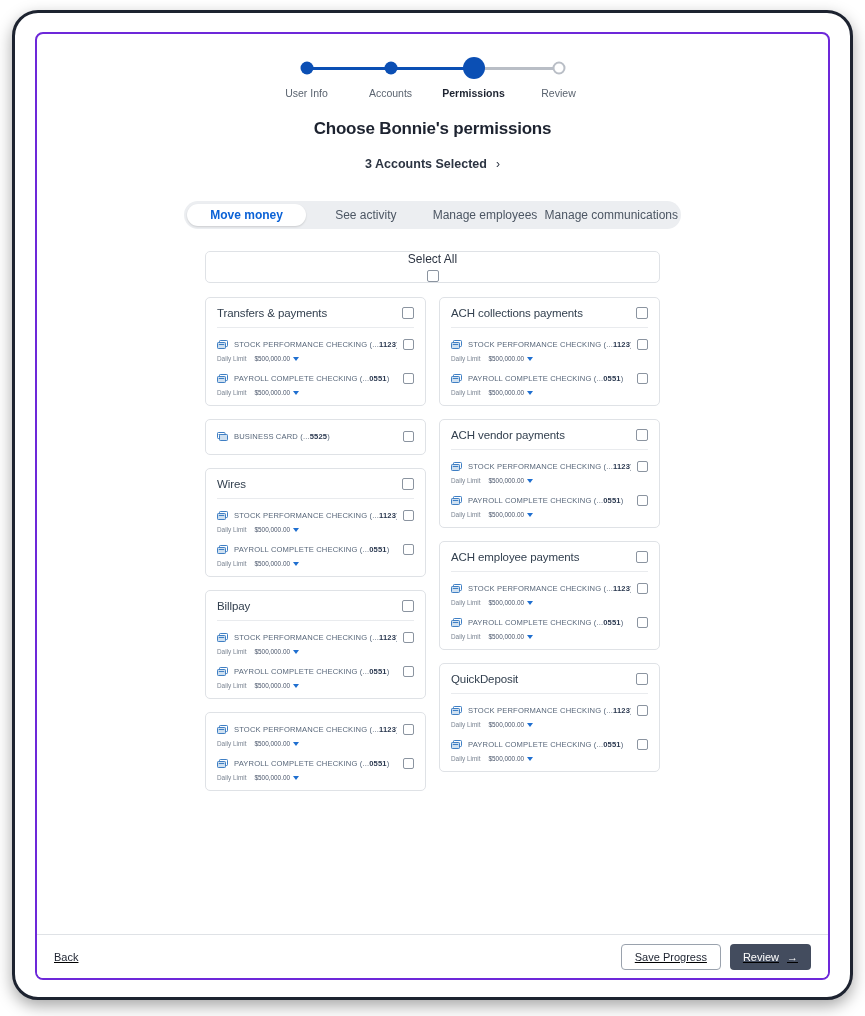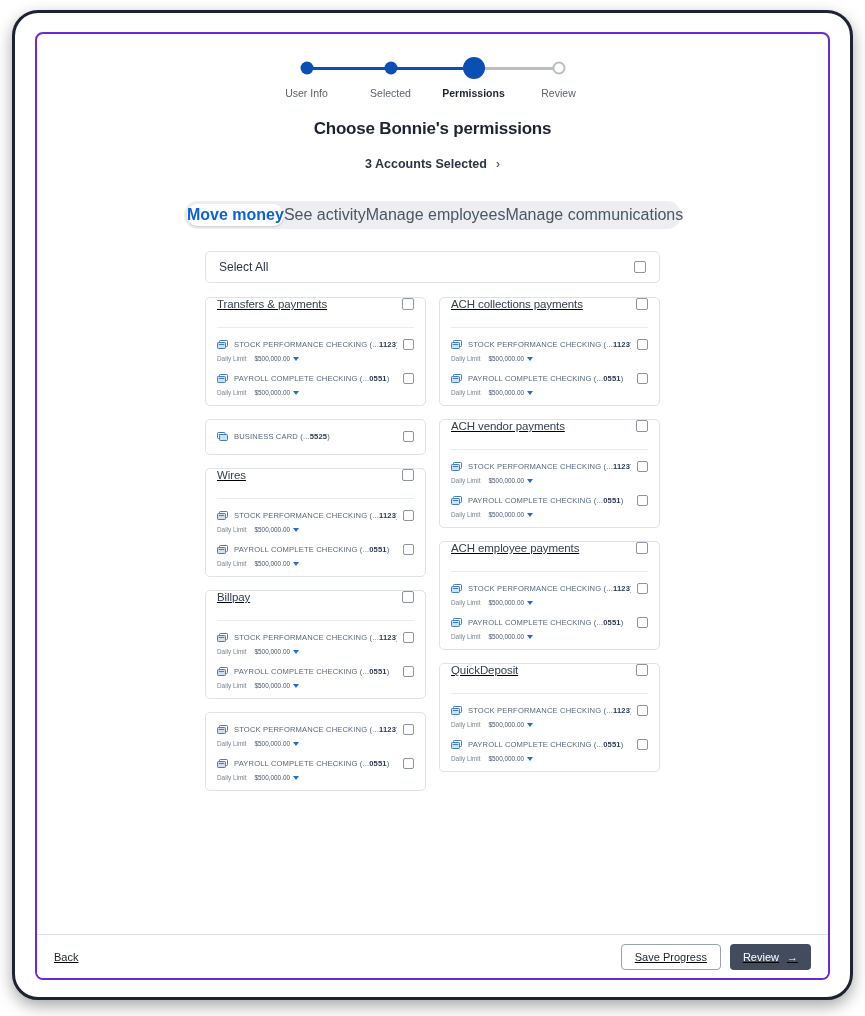--- a/index.html
+++ b/index.html
@@ -119,21 +119,21 @@
     border-radius: 14px;
     display: flex;
     align-items: center;
     padding: 3px;
   }
   .tab {
     flex: 1;
     height: 22px;
     line-height: 22px;
     text-align: center;
-    font-size: 16px;
+    font-size: 12px;
     color: #4c5663;
     border-radius: 12px;
     cursor: pointer;
     white-space: nowrap;
   }
   .tab.active {
     background: #ffffff;
     color: #0b62d6;
     font-weight: bold;
     box-shadow: 0 1px 2px rgba(0,0,0,0.14);
@@ -143,20 +143,21 @@
   .select-all {
     width: 455px;
     margin: 22px auto 0 auto;
     height: 32px;
     border: 1px solid #dfe2e6;
     border-radius: 5px;
     display: flex;
     align-items: center;
     padding: 0 13px;
     background: #fff;
+    flex-direction: column;
   }
   .select-all-label {
     flex: 1;
     font-size: 12px;
     color: #2c3442;
   }
 
   
   .cb {
     width: 12px; height: 12px;
@@ -179,23 +180,23 @@
   .col { width: 221px; display: flex; flex-direction: column; gap: 13px; }
 
   .card {
     border: 1px solid #dfe2e6;
     border-radius: 5px;
     background: #fff;
     padding: 0 11px 9px 11px;
   }
   .card-head {
     display: flex;
+    align-items: center;
     height: 30px;
     border-bottom: 1px solid #e9ebee;
-    text-decoration: underline;
   }
   .card-title {
     flex: 1;
     font-size: 11.5px;
     color: #33404f;
     letter-spacing: -0.1px;
   }
 
   .acct {
     padding-top: 7px;
@@ -294,21 +295,21 @@
       <div class="stepper">
         <div class="step-line"></div>
         <div class="step-line-fill"></div>
         <div class="dot done" style="left:9px;"></div>
         <div class="dot done" style="left:93px;"></div>
         <div class="dot current" style="left:176px;"></div>
         <div class="dot todo" style="left:261px;"></div>
       </div>
       <div class="step-labels">
         <div class="step-label" style="left:39px;">User Info</div>
-        <div class="step-label" style="left:123px;">Selected</div>
+        <div class="step-label" style="left:123px;">Accounts</div>
         <div class="step-label active" style="left:206px;text-align:right;">Permissions</div>
         <div class="step-label" style="left:291px;">Review</div>
       </div>
 
       <div class="page-title">Choose Bonnie's permissions</div>
 
       <div class="accounts-selected">
         <span>3 Accounts Selected</span>
         <span class="chev">›</span>
       </div>

